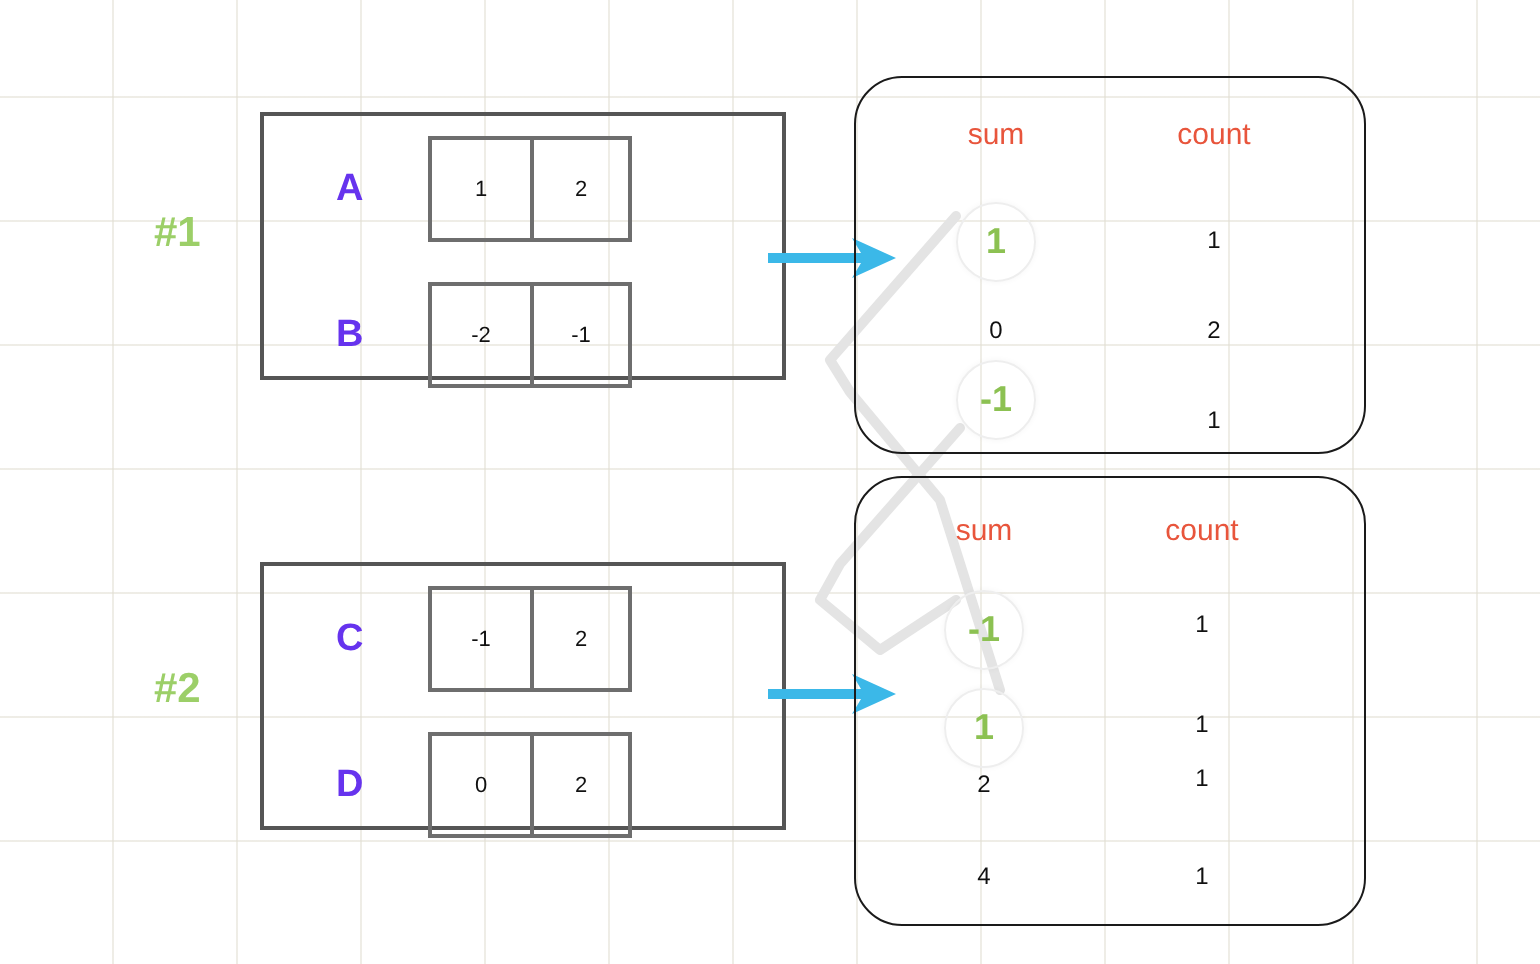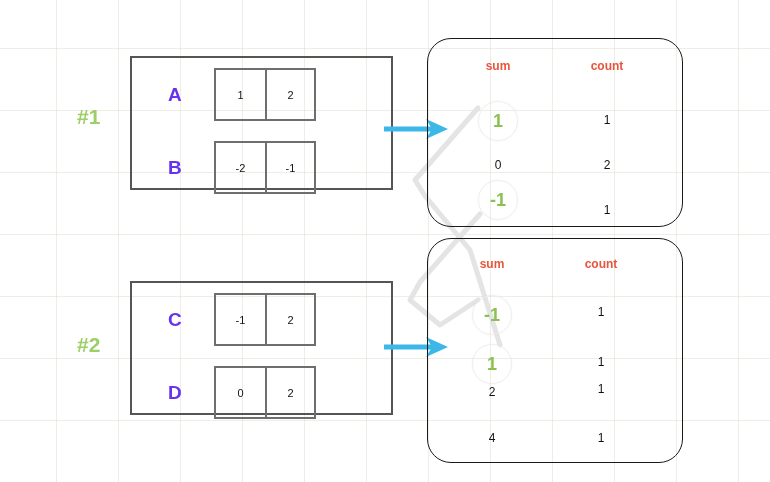--- a/index.html
+++ b/index.html
@@ -73,23 +73,23 @@
   
   .result-table {
     position: absolute;
     border: 1.6px solid #1a1a1a;
     border-radius: 24px;
     background: transparent;
     box-sizing: border-box;
   }
   .th {
     position: absolute;
-    font-size: 12px;
+    font-size: 15px;
     color: #e8553c;
-    font-weight: bold;
+    font-weight: normal;
     transform: translateX(-50%);
     white-space: nowrap;
   }
   .td {
     position: absolute;
     font-size: 12px;
     color: #111111;
     transform: translate(-50%, -50%);
     white-space: nowrap;
     text-align: center;

